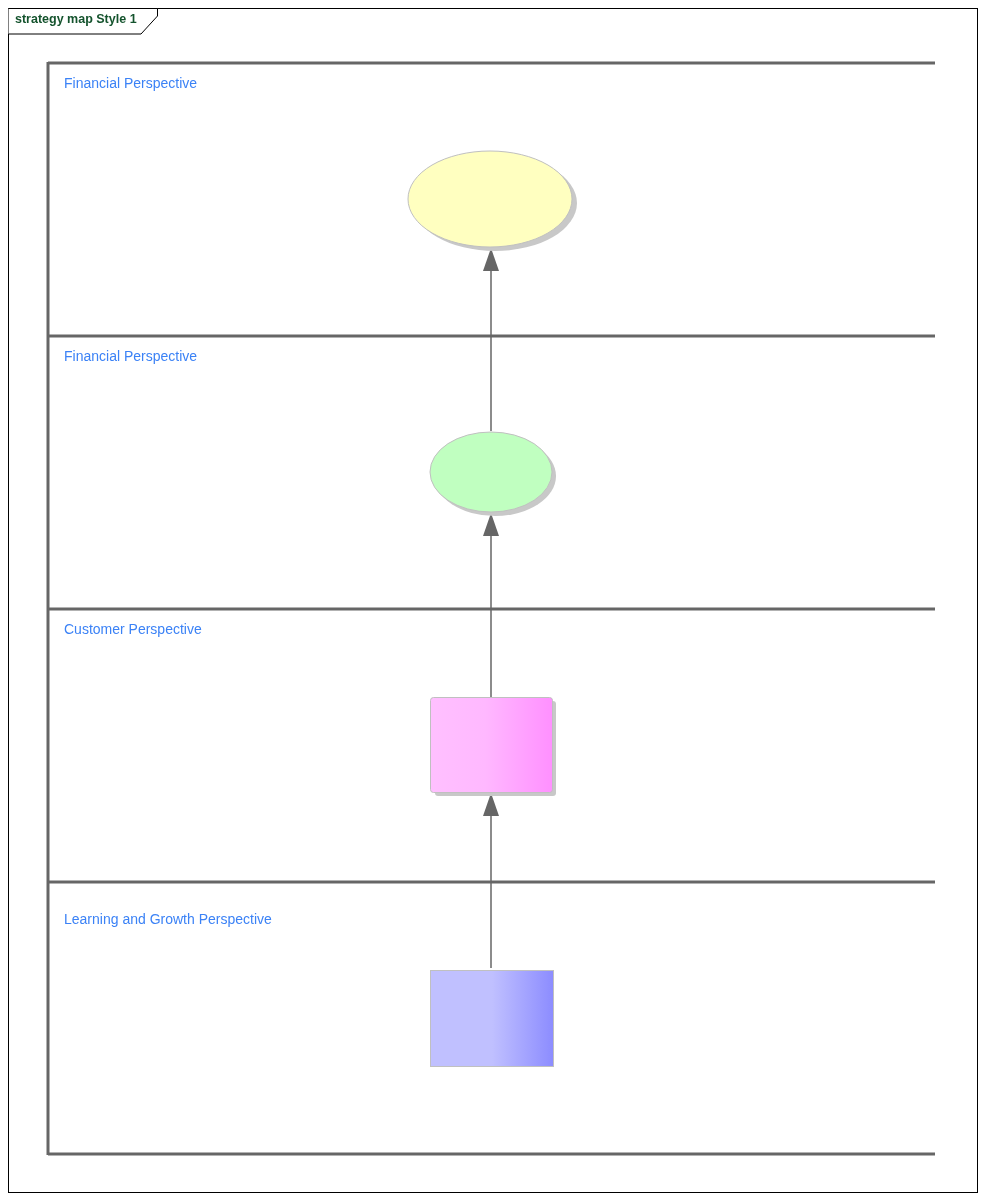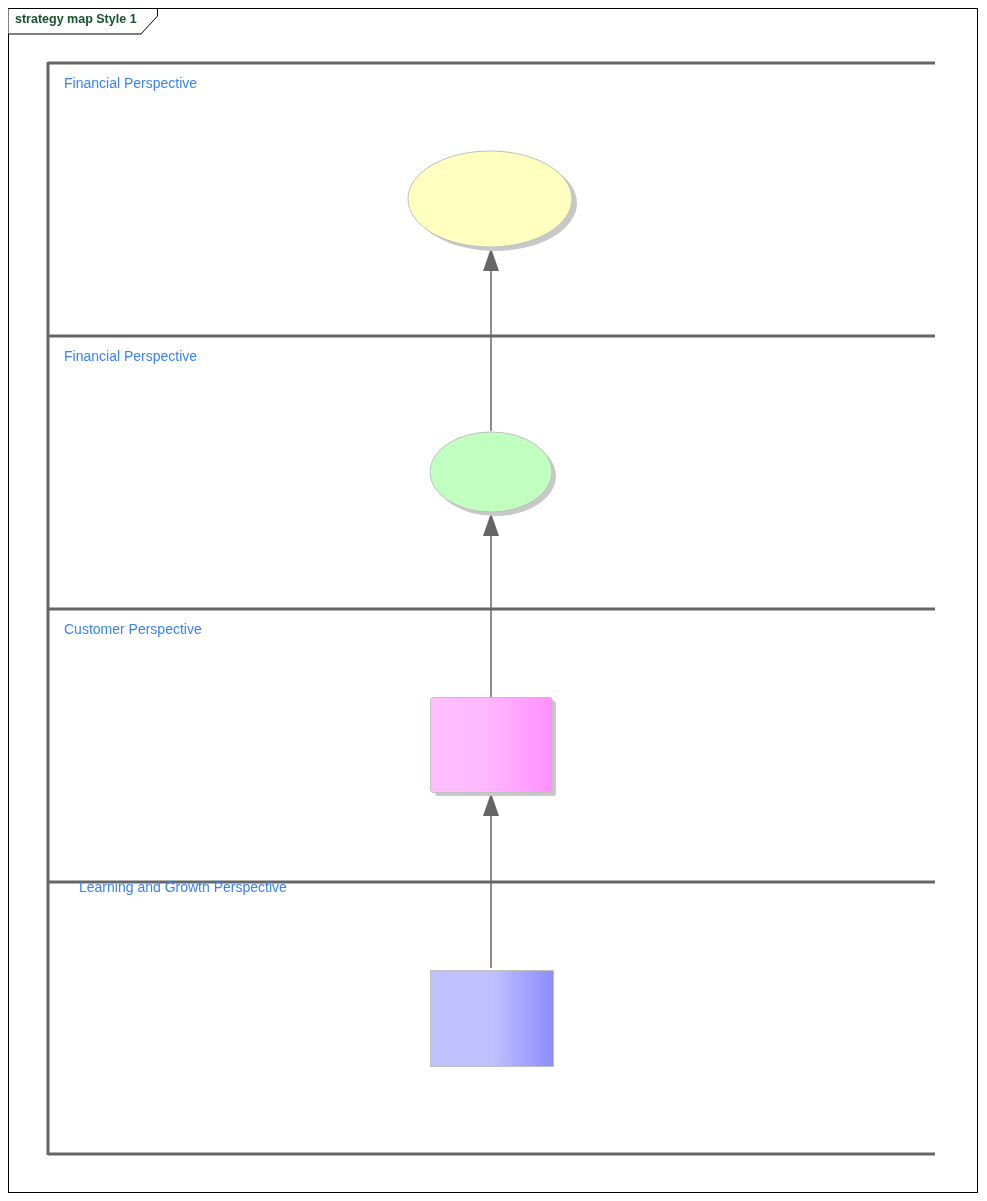--- a/index.html
+++ b/index.html
@@ -72,13 +72,13 @@
   </g>
 
   <g>
     <rect x="430.5" y="970.5" width="123" height="96" fill="url(#gradBlue)" stroke="#c0c0c0" stroke-width="1"></rect>
   </g>
 </svg>
 
 <div class="lane-label" style="top:75px;">Financial Perspective</div>
 <div class="lane-label" style="top:348px;">Financial Perspective</div>
 <div class="lane-label" style="top:621px;">Customer Perspective</div>
-<div class="lane-label" style="top:879px;margin-left:15px;">Learning and Growth Perspective</div>
+<div class="lane-label" style="top:911px;">Learning and Growth Perspective</div>
 
 </body></html>

